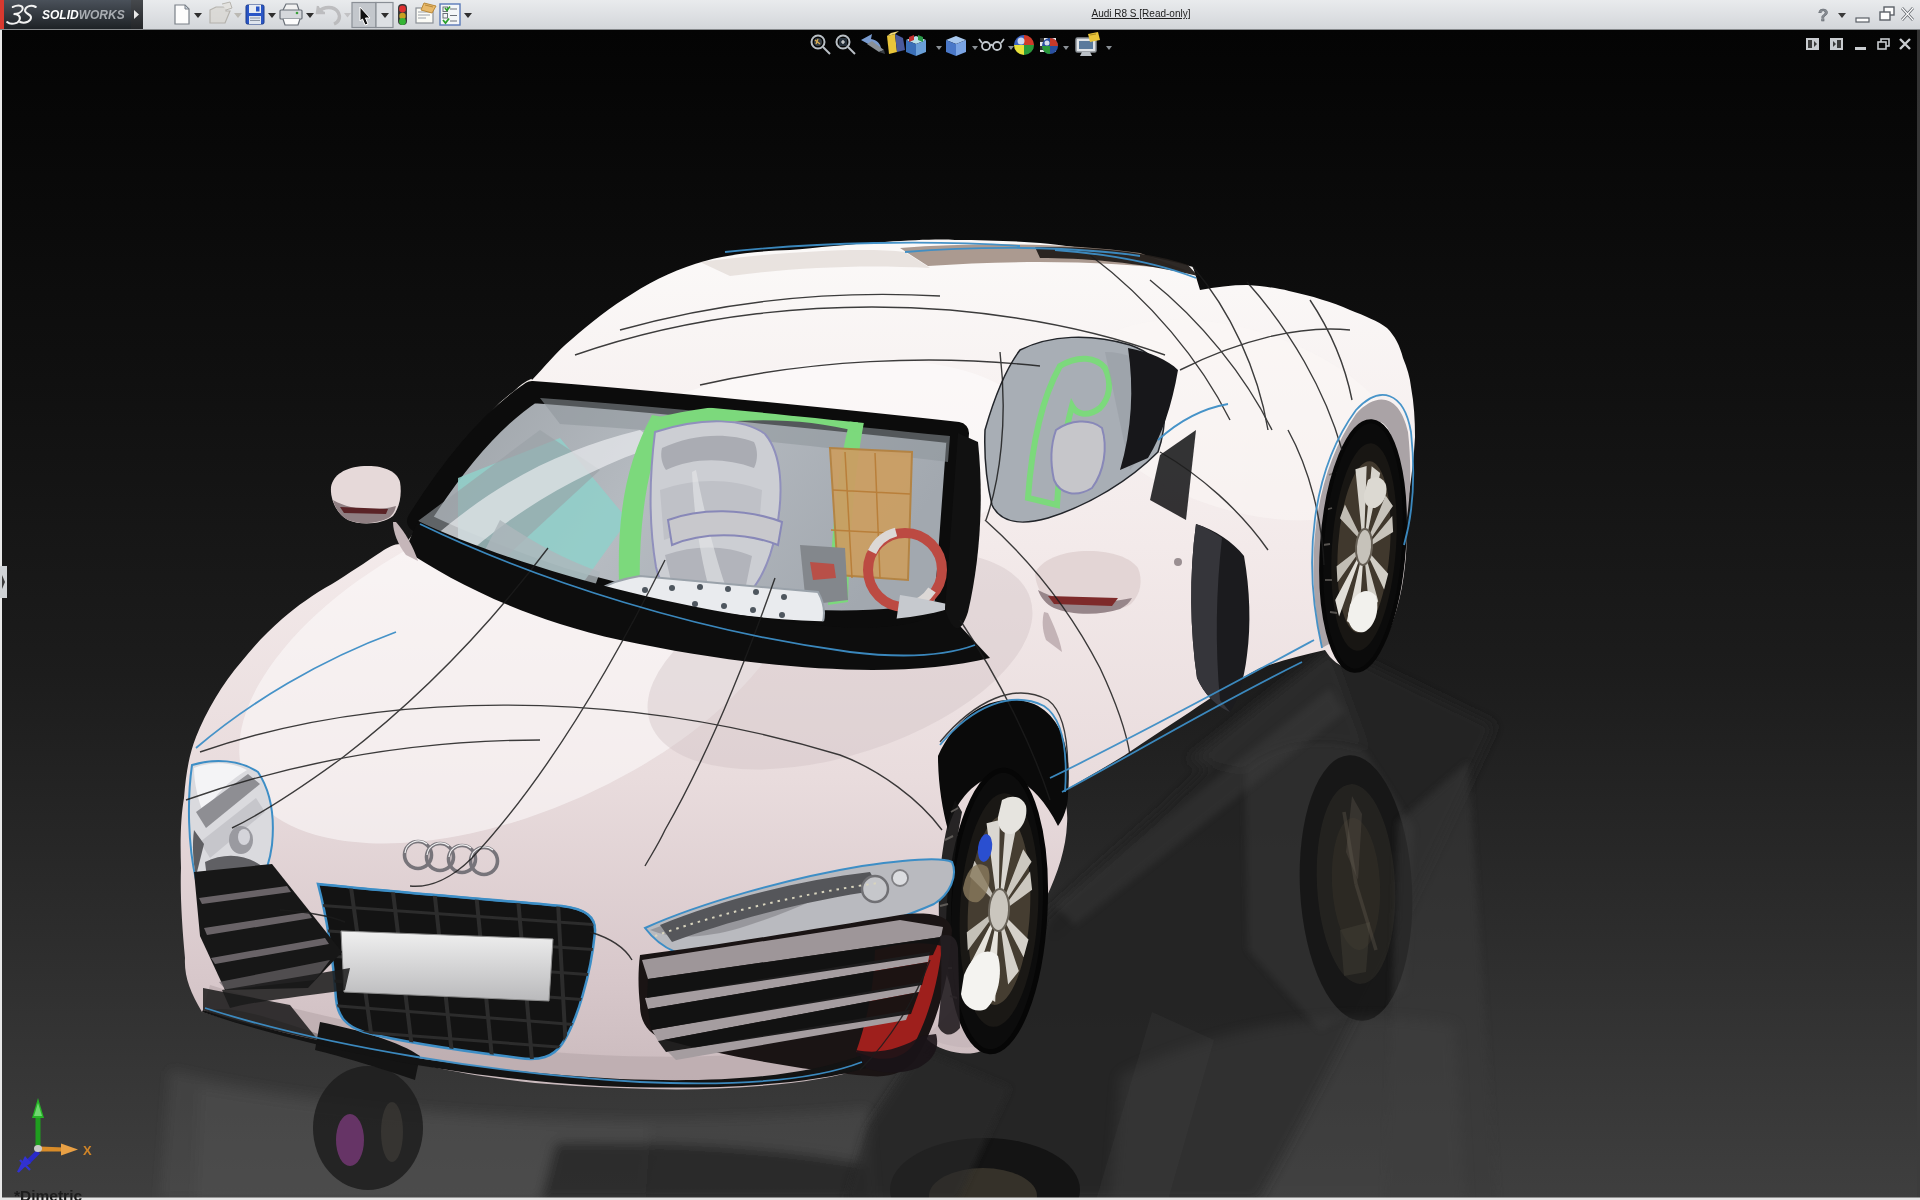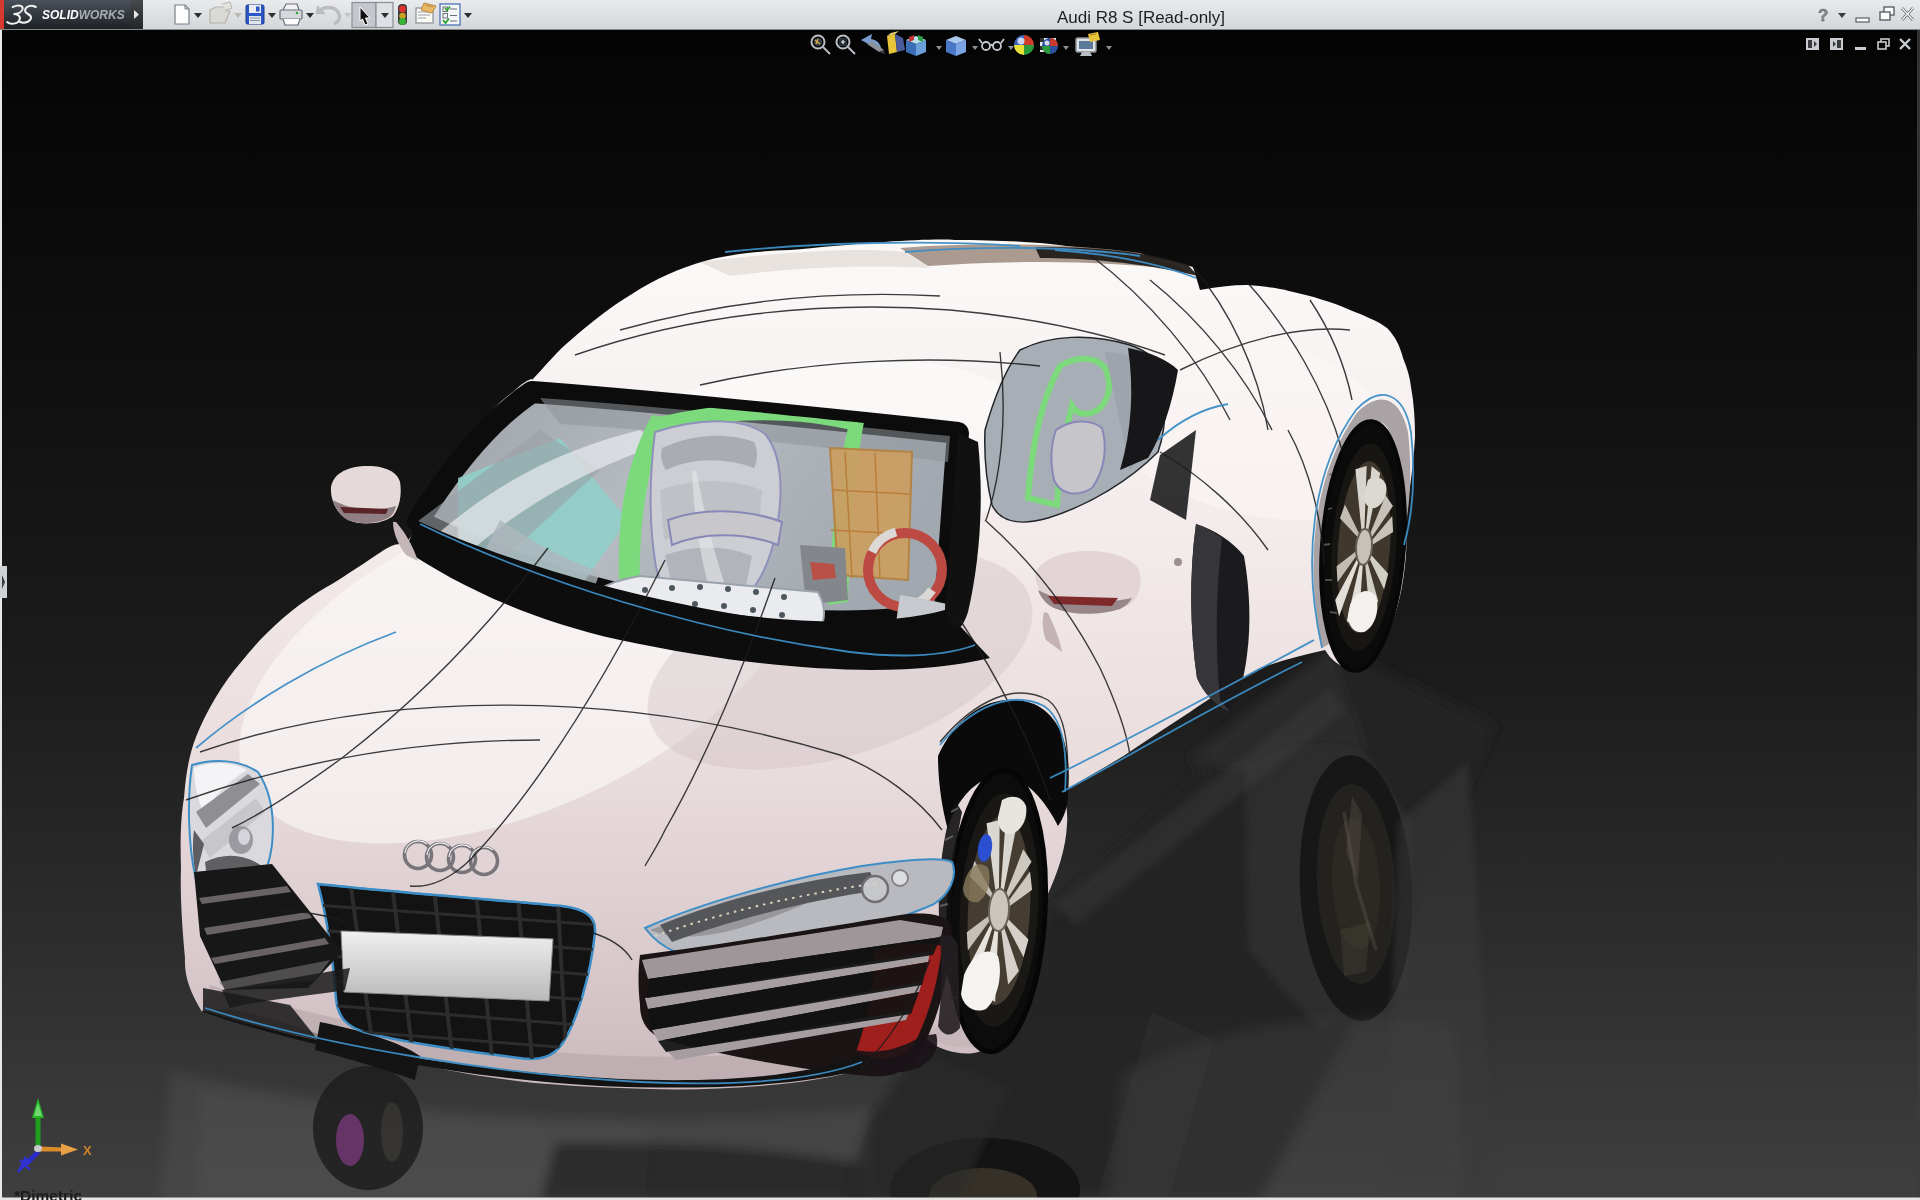--- a/index.html
+++ b/index.html
@@ -2,21 +2,21 @@
 <html><head>
 <meta charset="utf-8">
 <style>
 html,body{margin:0;padding:0;width:1920px;height:1200px;overflow:hidden;background:#000;}
 *{box-sizing:border-box;}
 body{font-family:"Liberation Sans", sans-serif;}
 #titlebar{position:absolute;top:0;left:0;width:1920px;height:30px;background:linear-gradient(#e9ebed,#d3d6da);border-bottom:1px solid #86898c;}
 #logo{position:absolute;top:0;left:0;width:131px;height:29px;background:linear-gradient(#4a515a,#1e2226);}
 #redstrip{position:absolute;top:0;left:0;width:4px;height:29px;background:#d8392f;}
 #logoflag{position:absolute;top:0;left:131px;width:12px;height:29px;background:linear-gradient(#46494d,#232528);}
-#title{position:absolute;top:8px;left:1021px;width:240px;text-align:center;font-size:17px;color:#1e1e1e;}
+#title{position:absolute;top:8px;left:1021px;width:240px;text-align:center;font-size:10px;color:#1e1e1e;text-decoration:underline;}
 #viewport{position:absolute;top:30px;left:0;width:1920px;height:1170px;}
 </style>
 </head>
 <body>
 <div id="viewport">
 <svg width="1920" height="1170" viewBox="0 30 1920 1170" xmlns="http://www.w3.org/2000/svg">
 <defs>
 <linearGradient id="bg" x1="0" y1="30" x2="0" y2="1200" gradientUnits="userSpaceOnUse">
 <stop offset="0" stop-color="#040404"></stop>
 <stop offset="0.3" stop-color="#101010"></stop>

